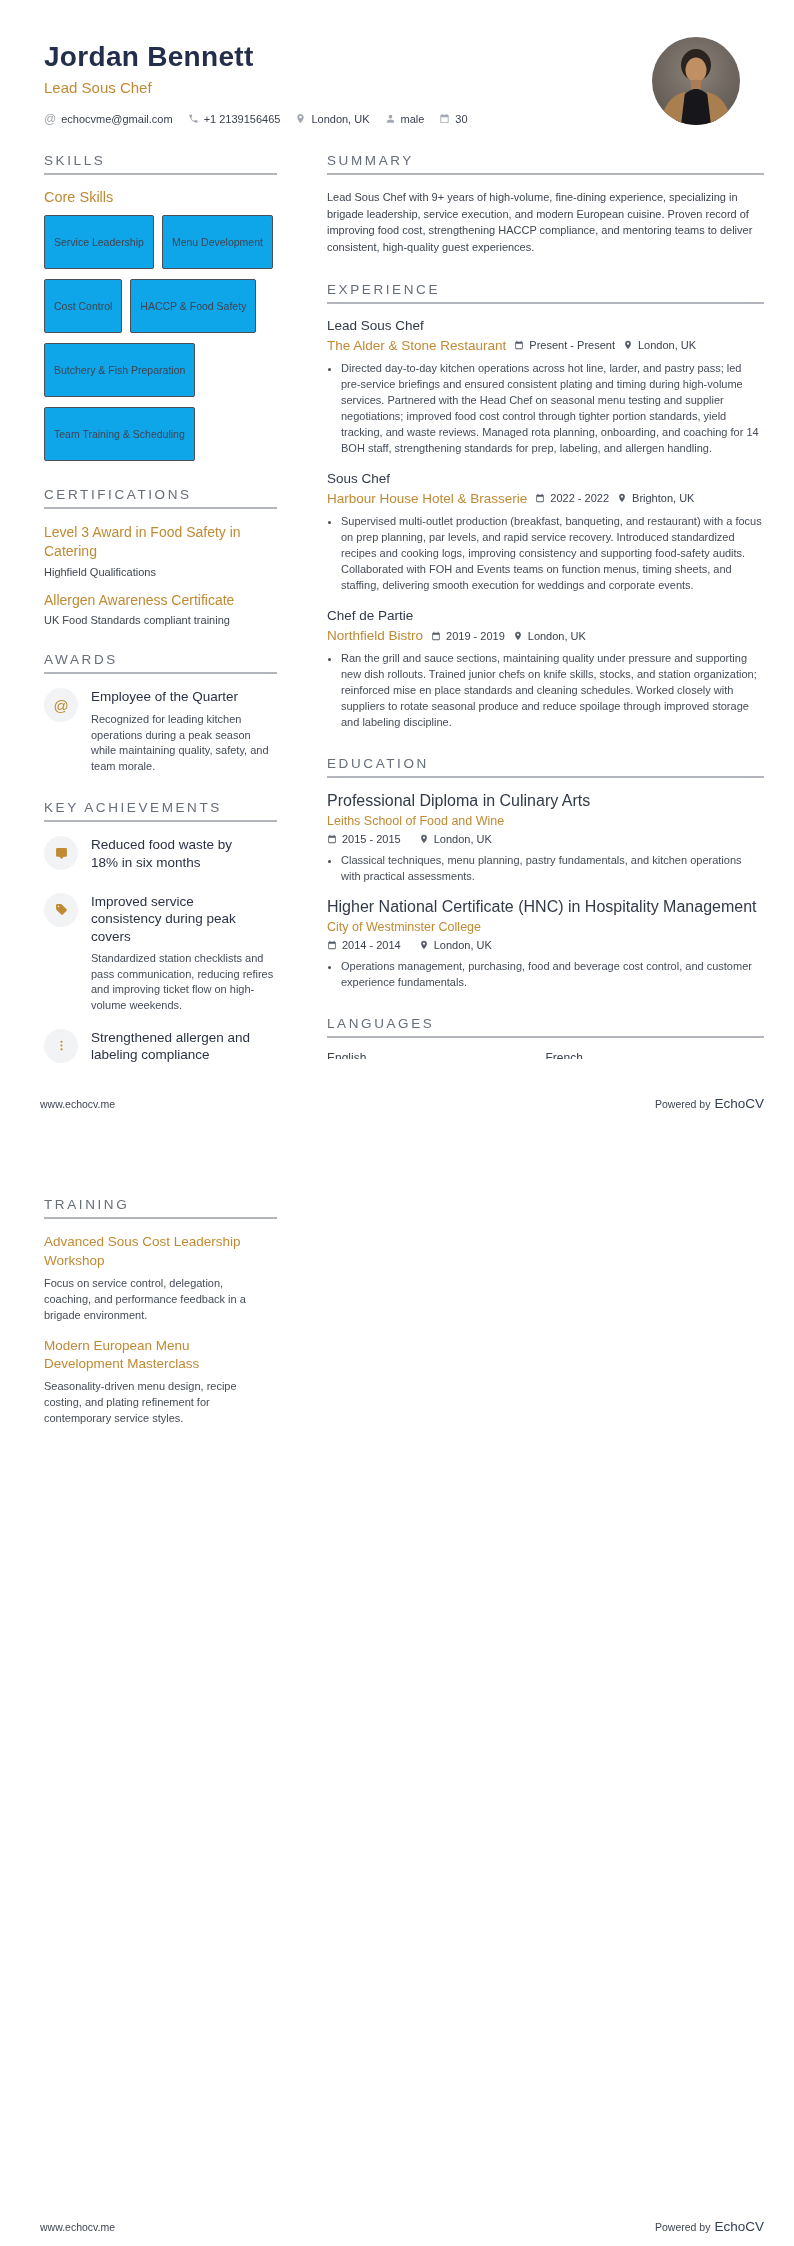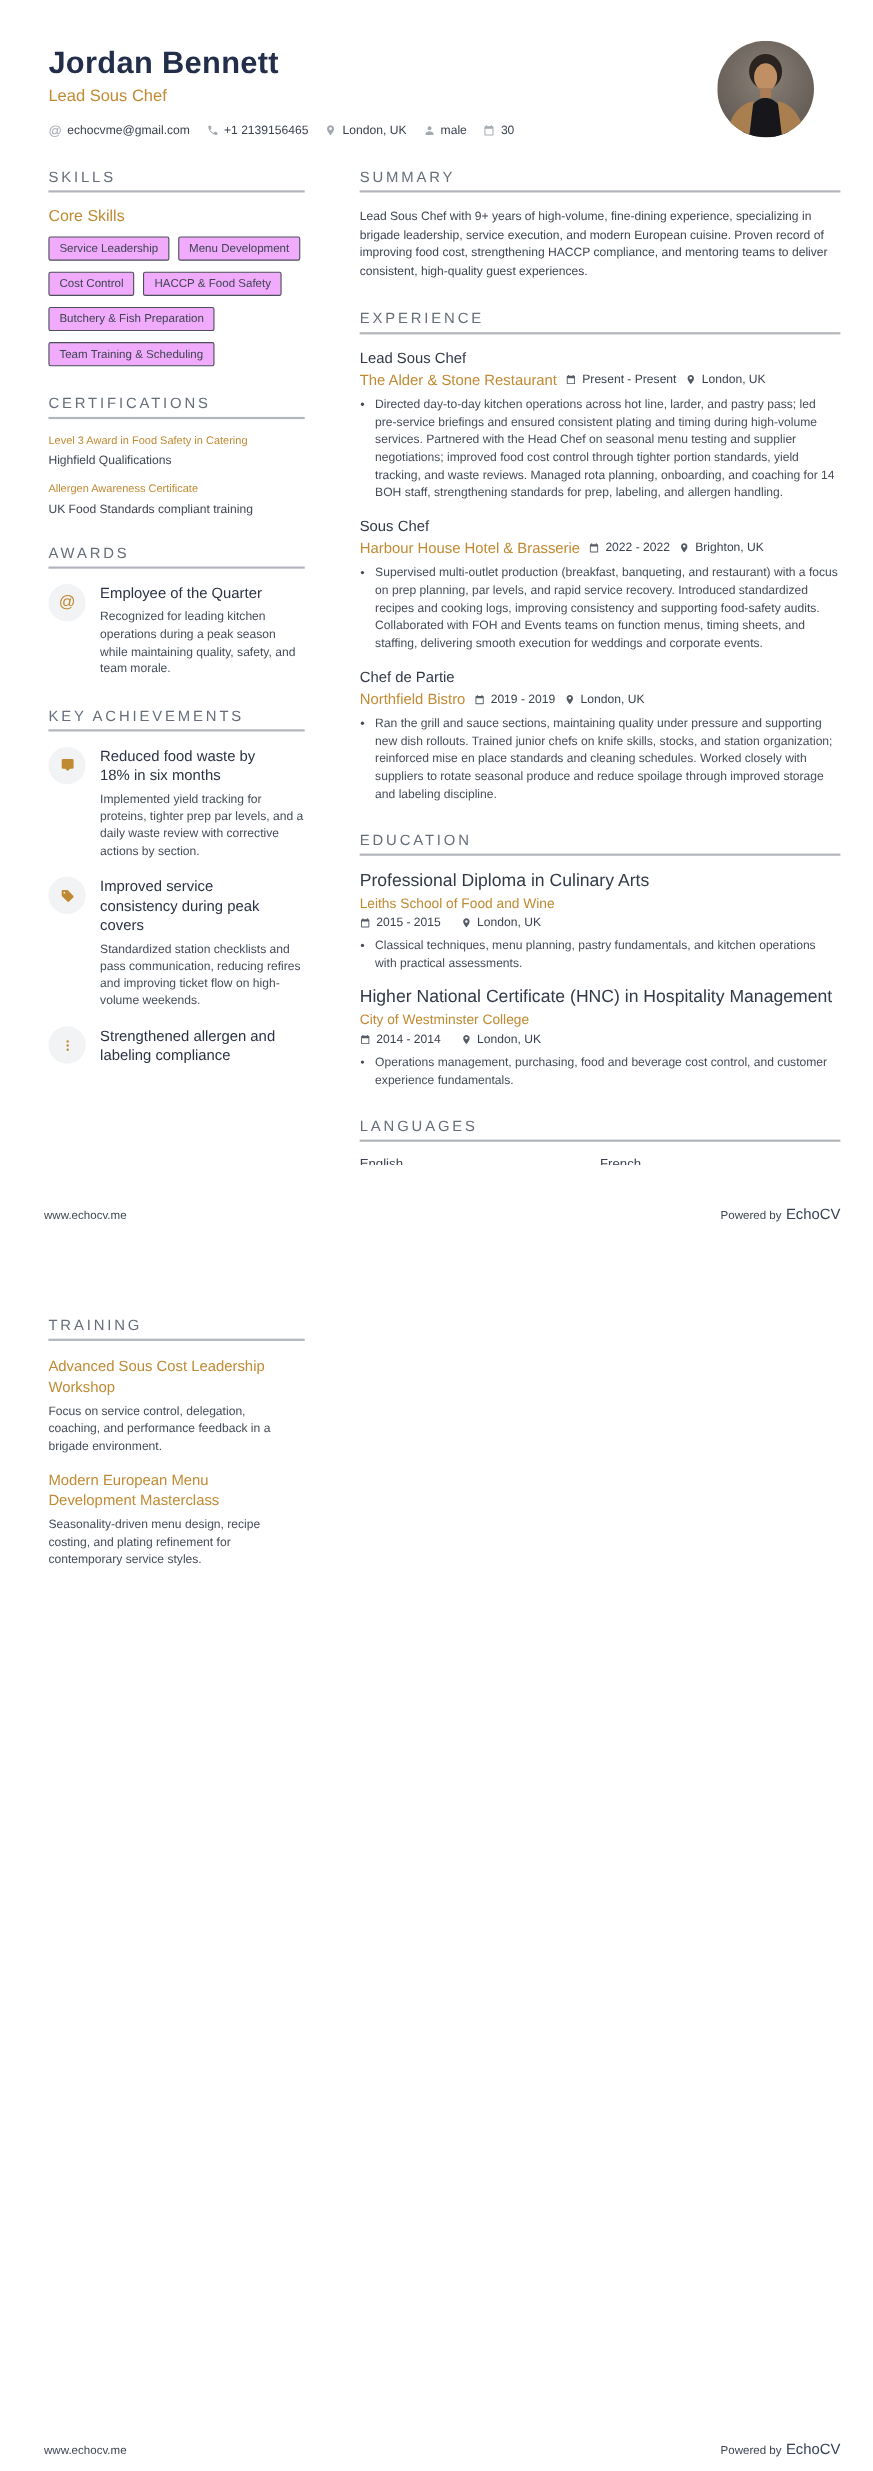--- a/index.html
+++ b/index.html
@@ -36,25 +36,25 @@
   .section { margin-bottom:26px; }
   .section-heading {
     font-size:13.5px; font-weight:400; color:#666e7a; letter-spacing:2.6px;
     border-bottom:2px solid #b2b6bc; padding-bottom:5px; margin-bottom:14px;
   }
   
   .skill-group-title { font-size:14.5px; font-weight:500; color:#c08a33; margin-bottom:10px; }
   .chips { display:flex; flex-wrap:wrap; column-gap:8px; row-gap:10px; }
   .chip {
     display:inline-block; border:1px solid #4a4f58; border-radius:2px;
-    padding:4px 9px; font-size:10.5px; color:#3f4450; background:#f0abfc;
+    padding:20px 9px; font-size:10.5px; color:#3f4450; background:#0ea5e9;
   }
   
   .cert-item { margin-bottom:13px; }
-  .cert-title { font-size:10px; font-weight:500; color:#c08a33; line-height:1.35; max-width:210px; }
+  .cert-title { font-size:14px; font-weight:500; color:#c08a33; line-height:1.35; max-width:210px; }
   .cert-sub { font-size:11px; color:#3f4652; margin-top:5px; }
   
   .feature-item { display:flex; gap:13px; margin-bottom:15px; }
   .feature-icon-circle {
     width:34px; height:34px; border-radius:50%; background:#f2f3f4; flex:none;
     display:flex; align-items:center; justify-content:center;
   }
   .feature-icon-circle .gold-at { color:#c08a33; font-size:15px; line-height:1; }
   .ficon { width:13px; height:13px; fill:#c08a33; }
   .feature-body { flex:1; min-width:0; }
@@ -197,21 +197,20 @@
         <div class="section-heading">KEY ACHIEVEMENTS</div>
 
         <div class="feature-item">
           <div class="feature-icon-circle">
             <svg class="ficon" viewBox="0 0 24 24">
                 <path d="M20 2H4a2 2 0 0 0-2 2v12a2 2 0 0 0 2 2h4l4 4 4-4h4a2 2 0 0 0 2-2V4a2 2 0 0 0-2-2z"></path>
               </svg>
           </div>
           <div class="feature-body">
             <div class="feature-title">Reduced food waste by 18% in six months</div>
-            <div class="feature-desc">Implemented yield tracking for proteins, tighter prep par levels, and a daily waste review with corrective actions by section.</div>
           </div>
         </div>
 
         <div class="feature-item">
           <div class="feature-icon-circle">
             <svg class="ficon" viewBox="0 0 24 24">
                 <path d="M21.4 11.6l-9-9A2 2 0 0 0 11 2H4a2 2 0 0 0-2 2v7c0 .5.2 1 .6 1.4l9 9c.8.8 2 .8 2.8 0l7-7c.8-.8.8-2 0-2.8zM6.5 8A1.5 1.5 0 1 1 8 6.5 1.5 1.5 0 0 1 6.5 8z"></path>
               </svg>
           </div>
           <div class="feature-body">

